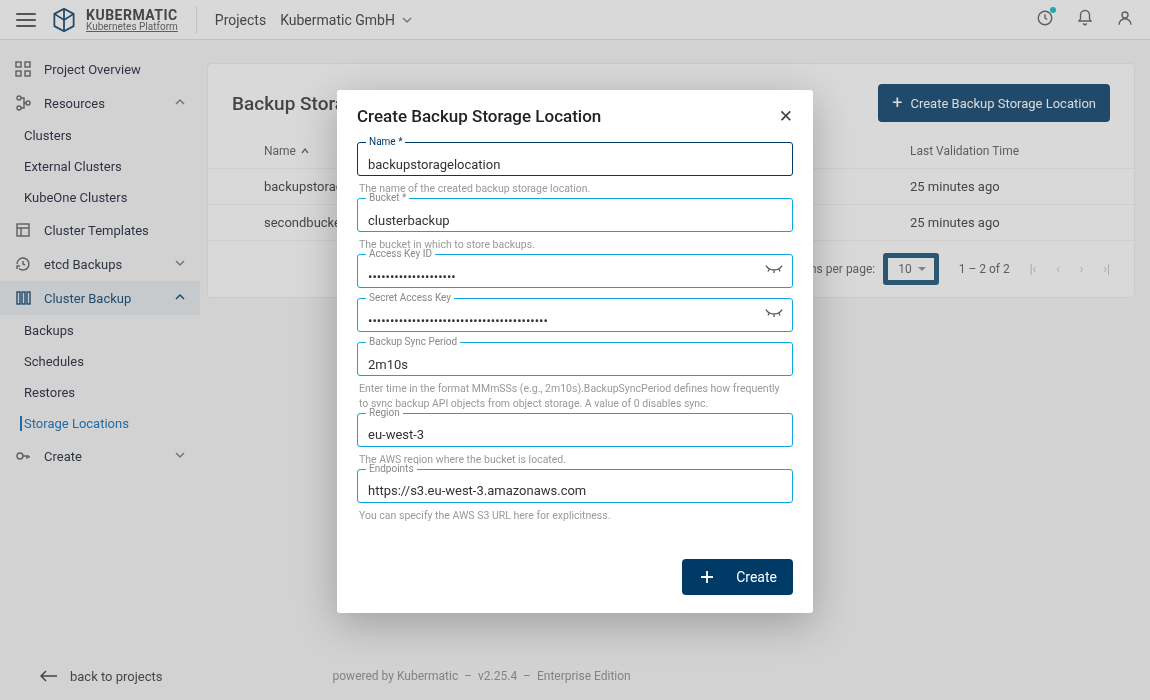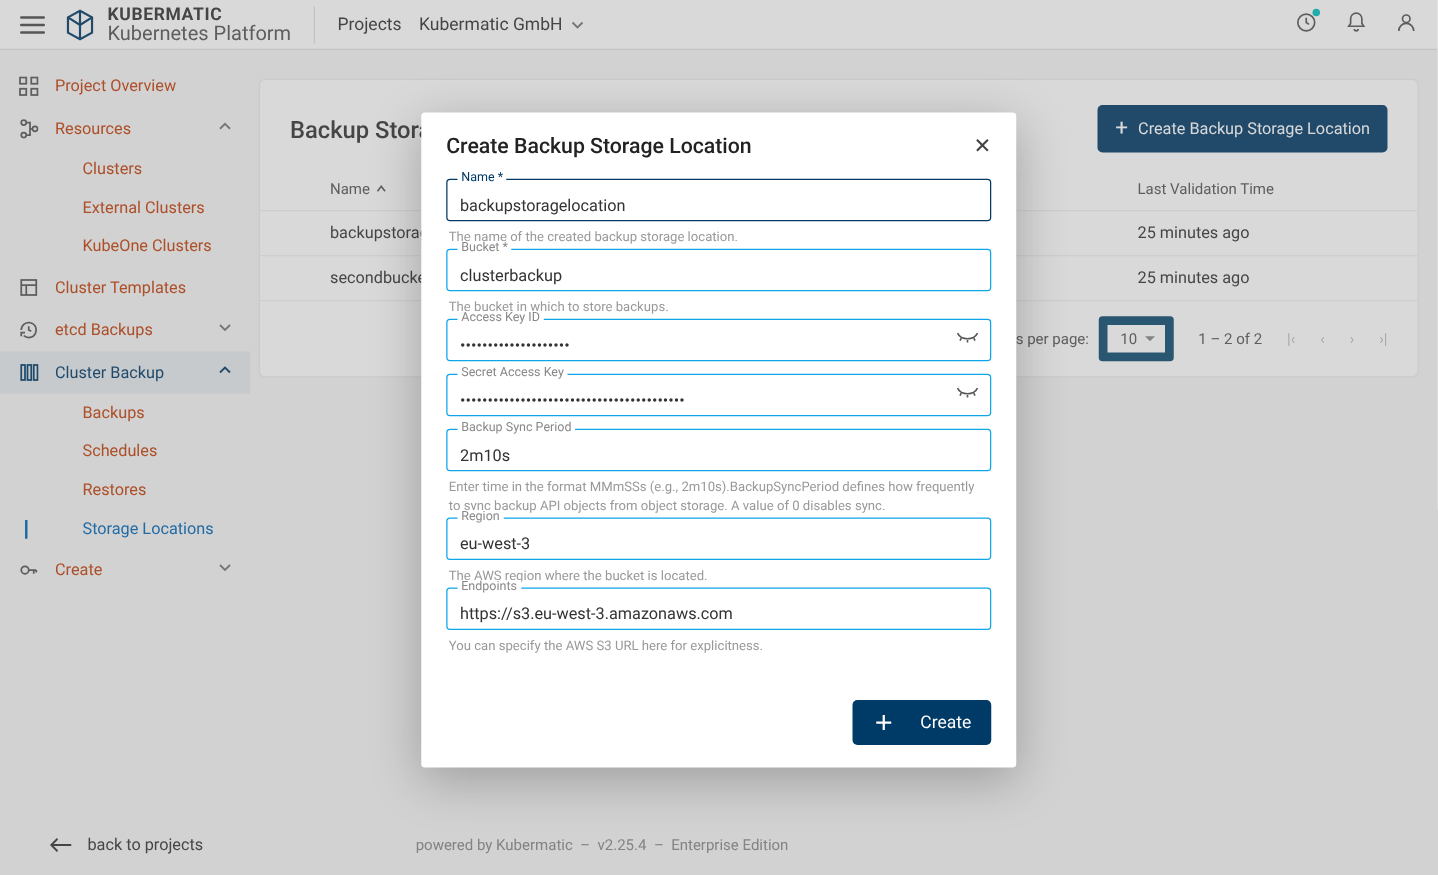--- a/index.html
+++ b/index.html
@@ -6,31 +6,31 @@
 body { width: 1150px; height: 700px; overflow: hidden; background: #f5f5f5; position: relative; }
 
 
 .topbar { height: 40px; background: #fff; border-bottom: 1px solid #e0e0e0; display: flex; align-items: center; padding: 0 16px; }
 .hamburger { width: 20px; height: 14px; display: flex; flex-direction: column; justify-content: space-between; cursor: pointer; margin-right: 14px; }
 .hamburger span { height: 2px; background: #4a4a4a; border-radius: 1px; }
 .logo-block { display: flex; align-items: center; gap: 8px; padding-right: 18px; border-right: 1px solid #e0e0e0; margin-right: 18px; }
 .logo-shape { width: 28px; height: 28px; }
 .logo-text { display: flex; flex-direction: column; line-height: 1; }
 .logo-text .t1 { font-size: 14px; font-weight: 700; letter-spacing: 0.5px; color: #333; }
-.logo-text .t2 { font-size: 16px; color: #555; }
+.logo-text .t2 { font-size: 10px; color: #555; text-decoration: underline; }
 .breadcrumb { display: flex; align-items: center; gap: 14px; font-size: 14px; color: #333; }
 .breadcrumb .project-sel { display: flex; align-items: center; gap: 6px; cursor: pointer; }
 .topbar-right { margin-left: auto; display: flex; align-items: center; gap: 22px; }
 .tb-icon { color: #555; cursor: pointer; position: relative; }
 .tb-icon .dot { position: absolute; top: -2px; right: -2px; width: 6px; height: 6px; background: #00bfbf; border-radius: 50%; }
 
 
 .sidebar { position: absolute; top: 40px; left: 0; width: 200px; bottom: 48px; background: #f5f5f5; padding-top: 12px; }
-.nav-item { display: flex; align-items: center; padding: 8px 14px; font-size: 13px; color: #c2410c; cursor: pointer; gap: 12px; position: relative; }
-.nav-item.sub { padding-left: 66px; font-size: 13px; }
+.nav-item { display: flex; align-items: center; padding: 8px 14px; font-size: 13px; color: #0f172a; cursor: pointer; gap: 12px; position: relative; }
+.nav-item.sub { padding-left: 24px; font-size: 13px; }
 .nav-item.section { font-weight: 400; }
 .nav-item .chev { margin-left: auto; color: #777; }
 .nav-item.active { background: #e6eaee; color: #003a66; }
 .nav-item.active-sub { color: #0067b8; }
 .nav-item.active-sub::before { content: ""; position: absolute; left: 20px; top: 8px; bottom: 8px; width: 2px; background: #0067b8; }
 .nav-icon { width: 18px; height: 18px; display: flex; align-items: center; justify-content: center; color: #555; }
 .nav-item.active .nav-icon { color: #003a66; }
 
 
 .main { position: absolute; top: 40px; left: 200px; right: 0; bottom: 48px; padding: 24px 16px 16px 8px; }
@@ -46,21 +46,21 @@
 .th-name { flex: 0 0 300px; display: flex; align-items: center; gap: 4px; }
 .th-lvt { margin-left: auto; width: 200px; }
 .tr-row { display: flex; align-items: center; padding: 10px 24px; font-size: 13px; color: #333; border-top: 1px solid #f0f0f0; }
 .status-dot { width: 10px; height: 10px; background: #0fae4a; border-radius: 50%; }
 .tr-row .c-status { width: 32px; }
 .tr-row .c-name { flex: 0 0 300px; }
 .tr-row .c-lvt { margin-left: auto; width: 200px; }
 
 .pager { display: flex; align-items: center; justify-content: flex-end; gap: 20px; padding: 12px 24px; font-size: 12px; color: #555; border-top: 1px solid #f0f0f0; }
 .pager .ipp { display: flex; align-items: center; gap: 8px; }
-.pager .sel { border: 7px solid #0c4a6e; border-radius: 3px; padding: 4px 22px 4px 10px; position: relative; background: #fff; }
+.pager .sel { border: 5px solid #0c4a6e; border-radius: 3px; padding: 4px 22px 4px 10px; position: relative; background: #fff; }
 .pager .sel::after { content: ""; position: absolute; right: 8px; top: 50%; width: 0; height: 0; border-left: 4px solid transparent; border-right: 4px solid transparent; border-top: 4px solid #888; transform: translateY(-50%); }
 .pager .nav-arrows { display: flex; gap: 20px; color: #bbb; }
 
 
 .footer { position: absolute; left: 0; right: 0; bottom: 0; height: 48px; display: flex; align-items: center; padding: 0 30px 0 40px; font-size: 12px; color: #888; }
 .footer .back { display: flex; align-items: center; gap: 12px; color: #333; font-size: 13px; cursor: pointer; }
 .footer .meta { margin-left: 170px; }
 
 
 .overlay { position: absolute; inset: 0; background: rgba(120,120,120,0.28); display: flex; align-items: flex-start; justify-content: center; }

